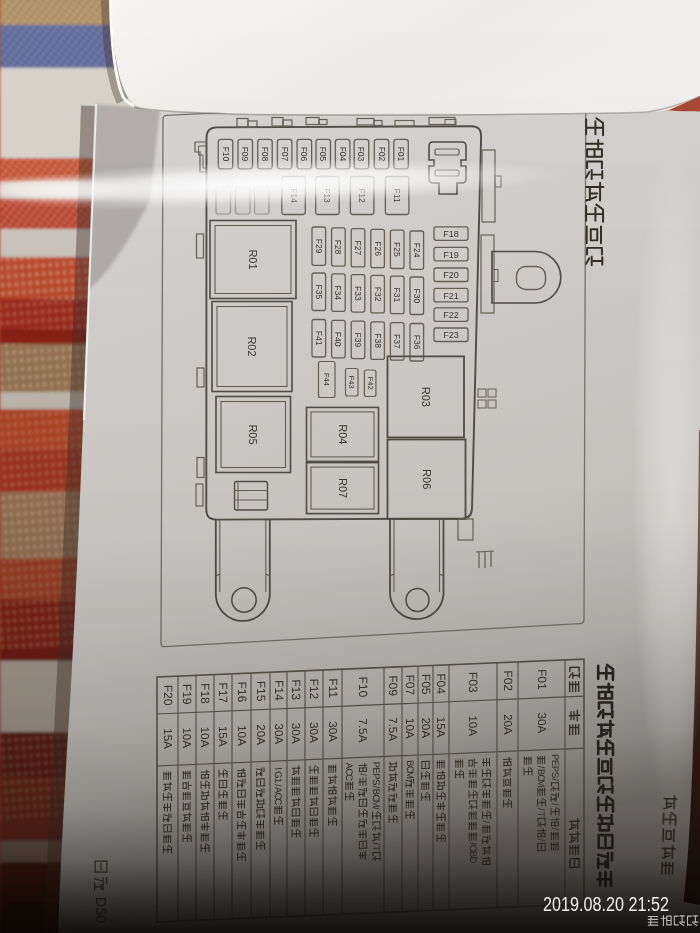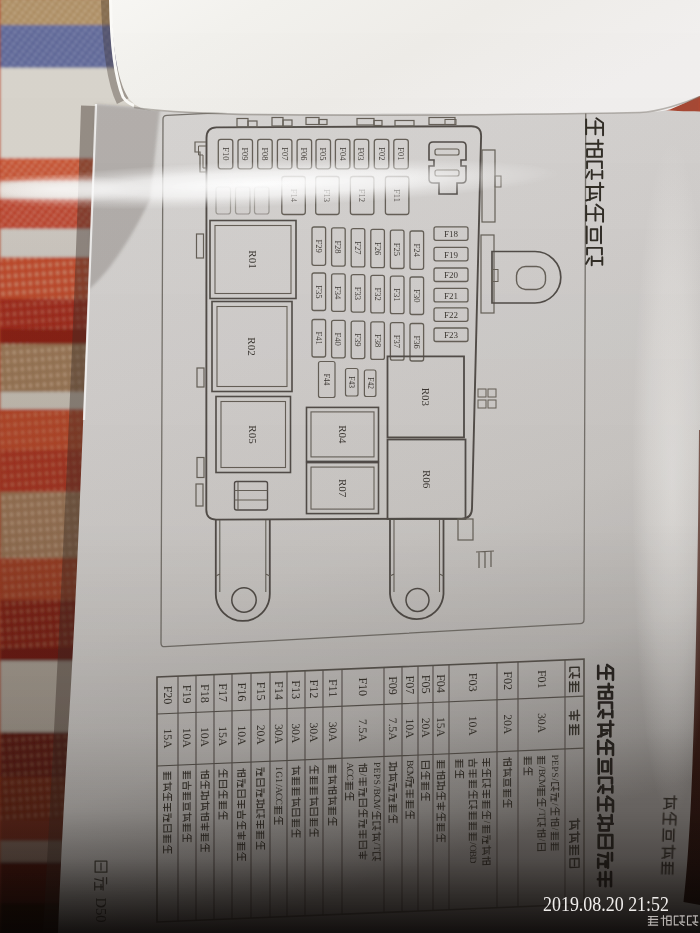--- a/index.html
+++ b/index.html
@@ -1,14 +1,14 @@
 <!DOCTYPE html>
 <html><head><meta charset="utf-8"><style>
 html,body{margin:0;padding:0;background:#222;}
-#ph{position:relative;width:700px;height:933px;overflow:hidden;font-family:Liberation Serif, serif;}
+#ph{position:relative;width:700px;height:933px;overflow:hidden;font-family:Liberation Sans, sans-serif;}
 svg{display:block}
 </style></head><body>
 <div id="ph">
 <svg width="700" height="933" viewBox="0 0 700 933">
 <defs>
 <pattern id="dots" width="7" height="8.5" patternUnits="userSpaceOnUse" patternTransform="rotate(-4)">
   <ellipse cx="3.5" cy="4.2" rx="1.6" ry="2.3" fill="rgba(238,214,188,0.5)"></ellipse>
 </pattern>
 <pattern id="dots2" width="7" height="8.5" patternUnits="userSpaceOnUse" patternTransform="rotate(-4) translate(3,4)">
   <ellipse cx="3.5" cy="4.2" rx="1.5" ry="2.2" fill="rgba(235,205,170,0.36)"></ellipse>

